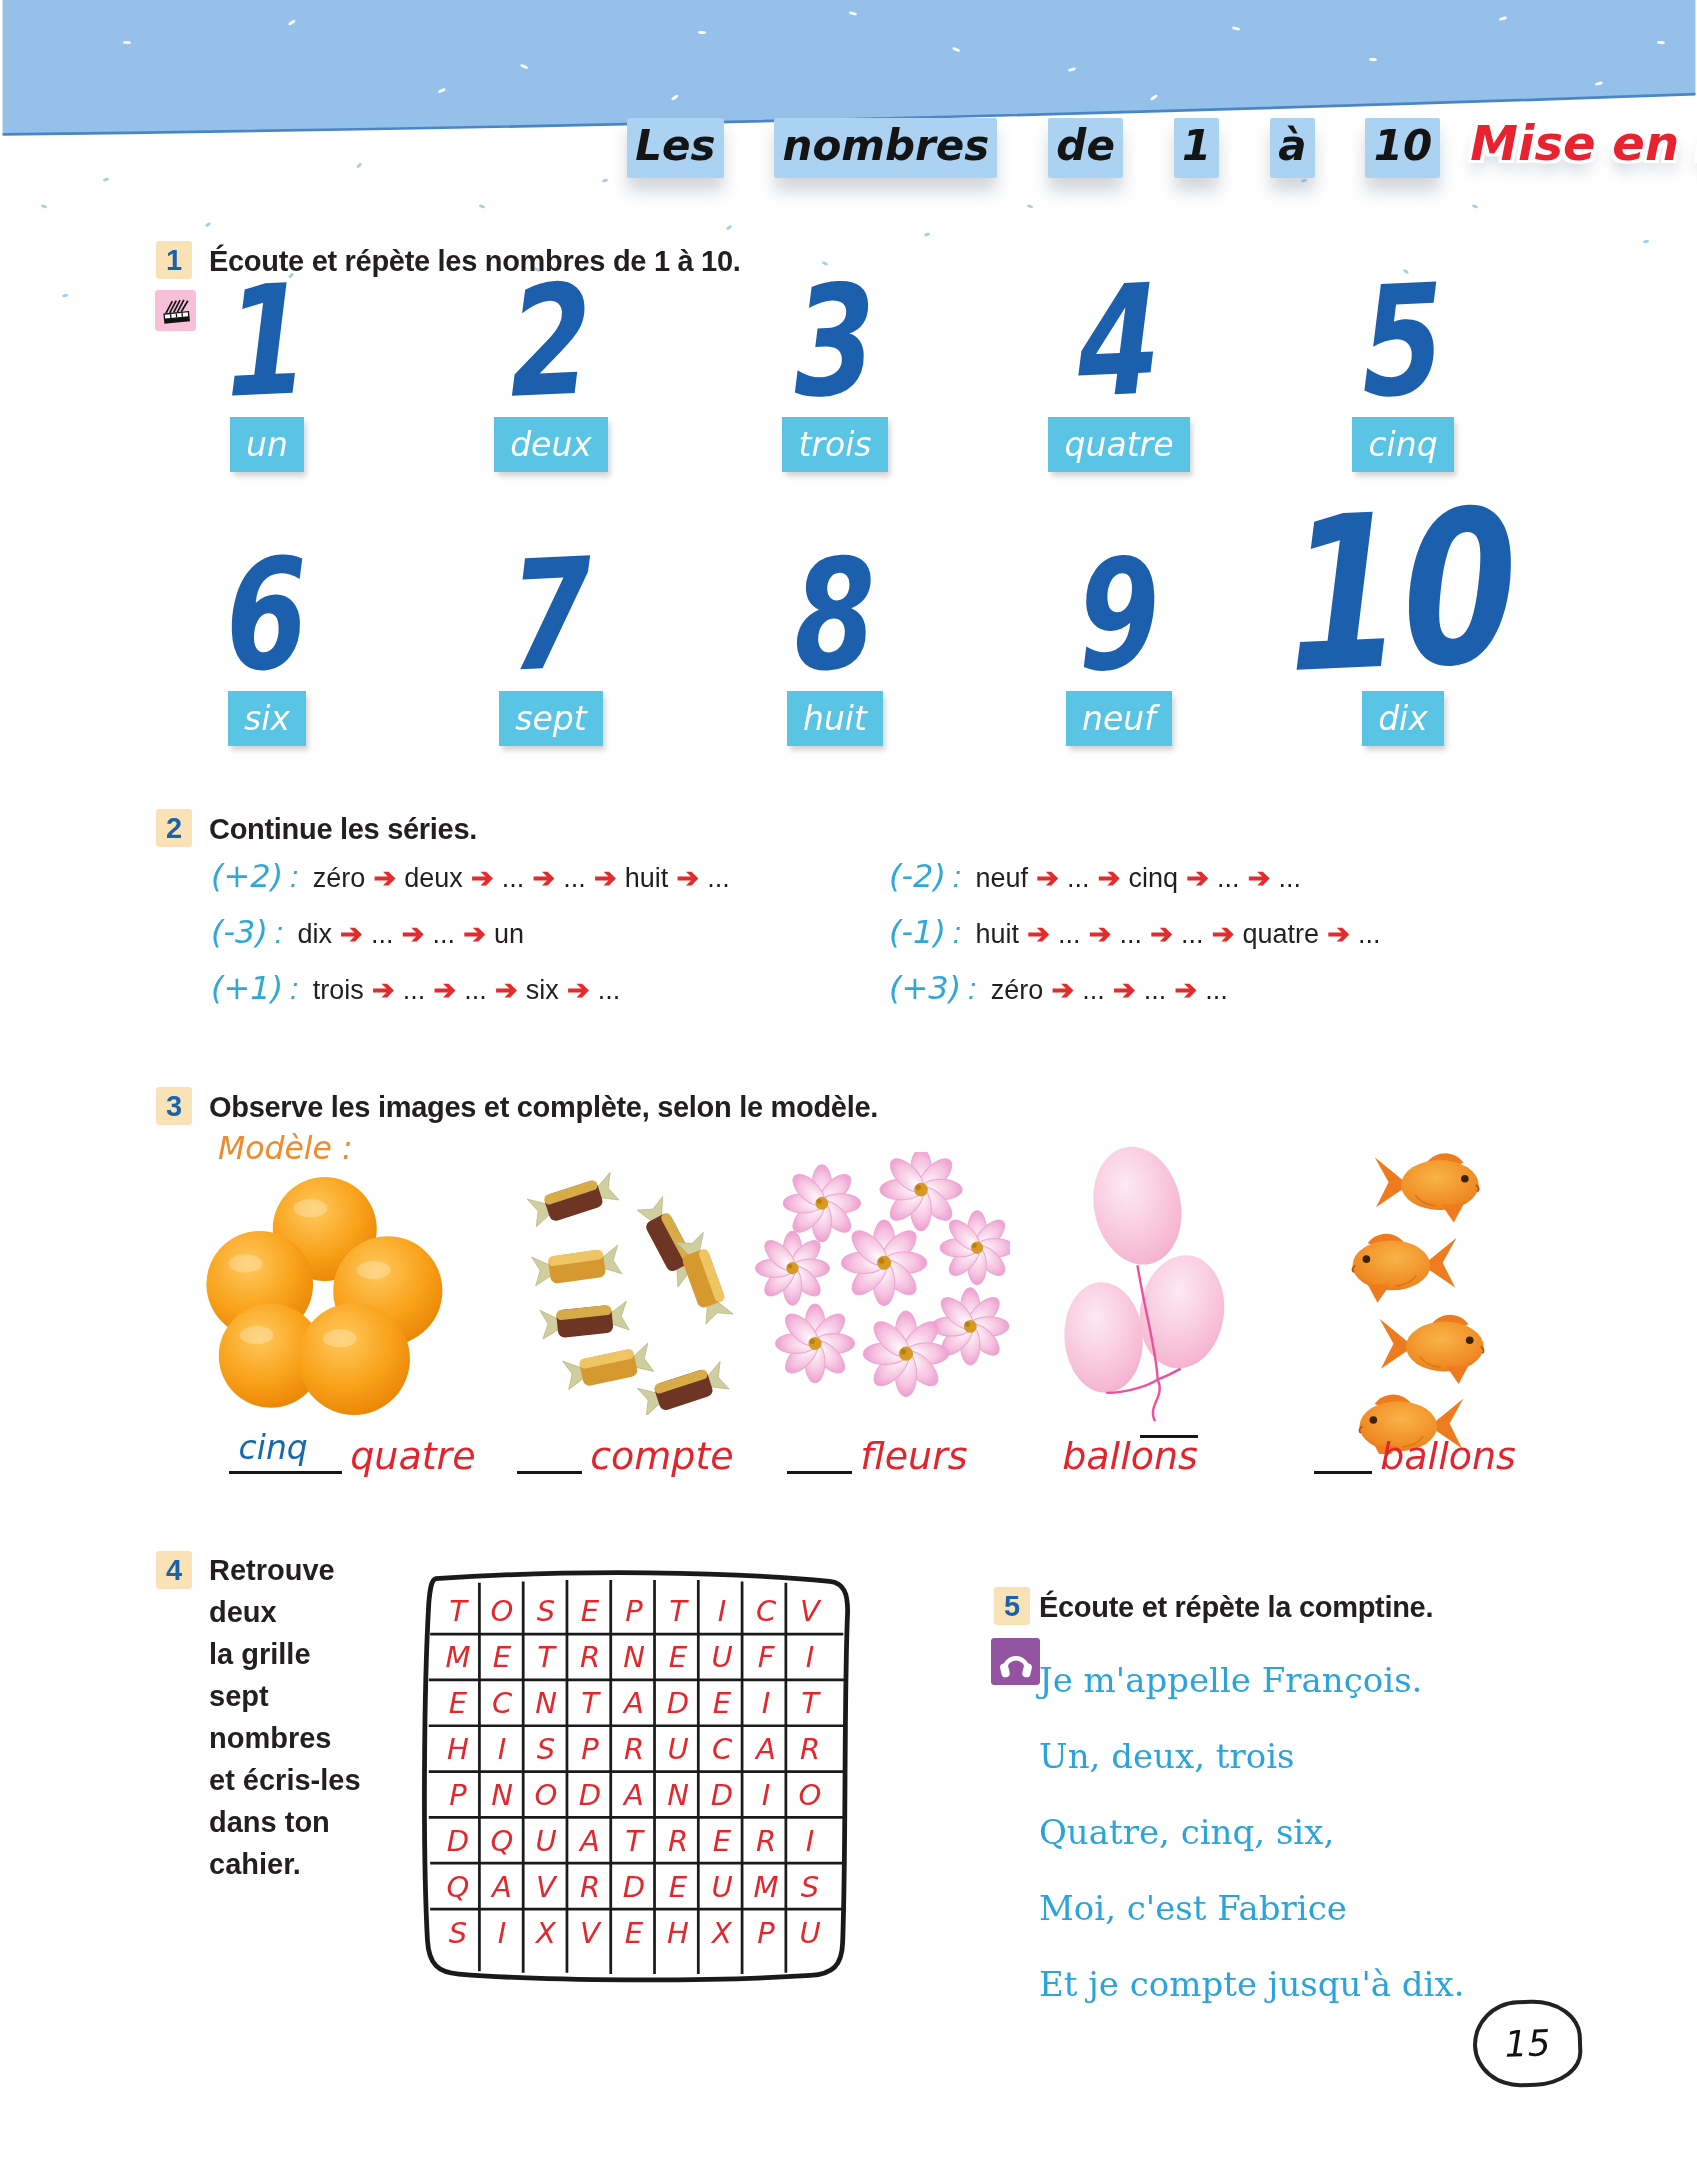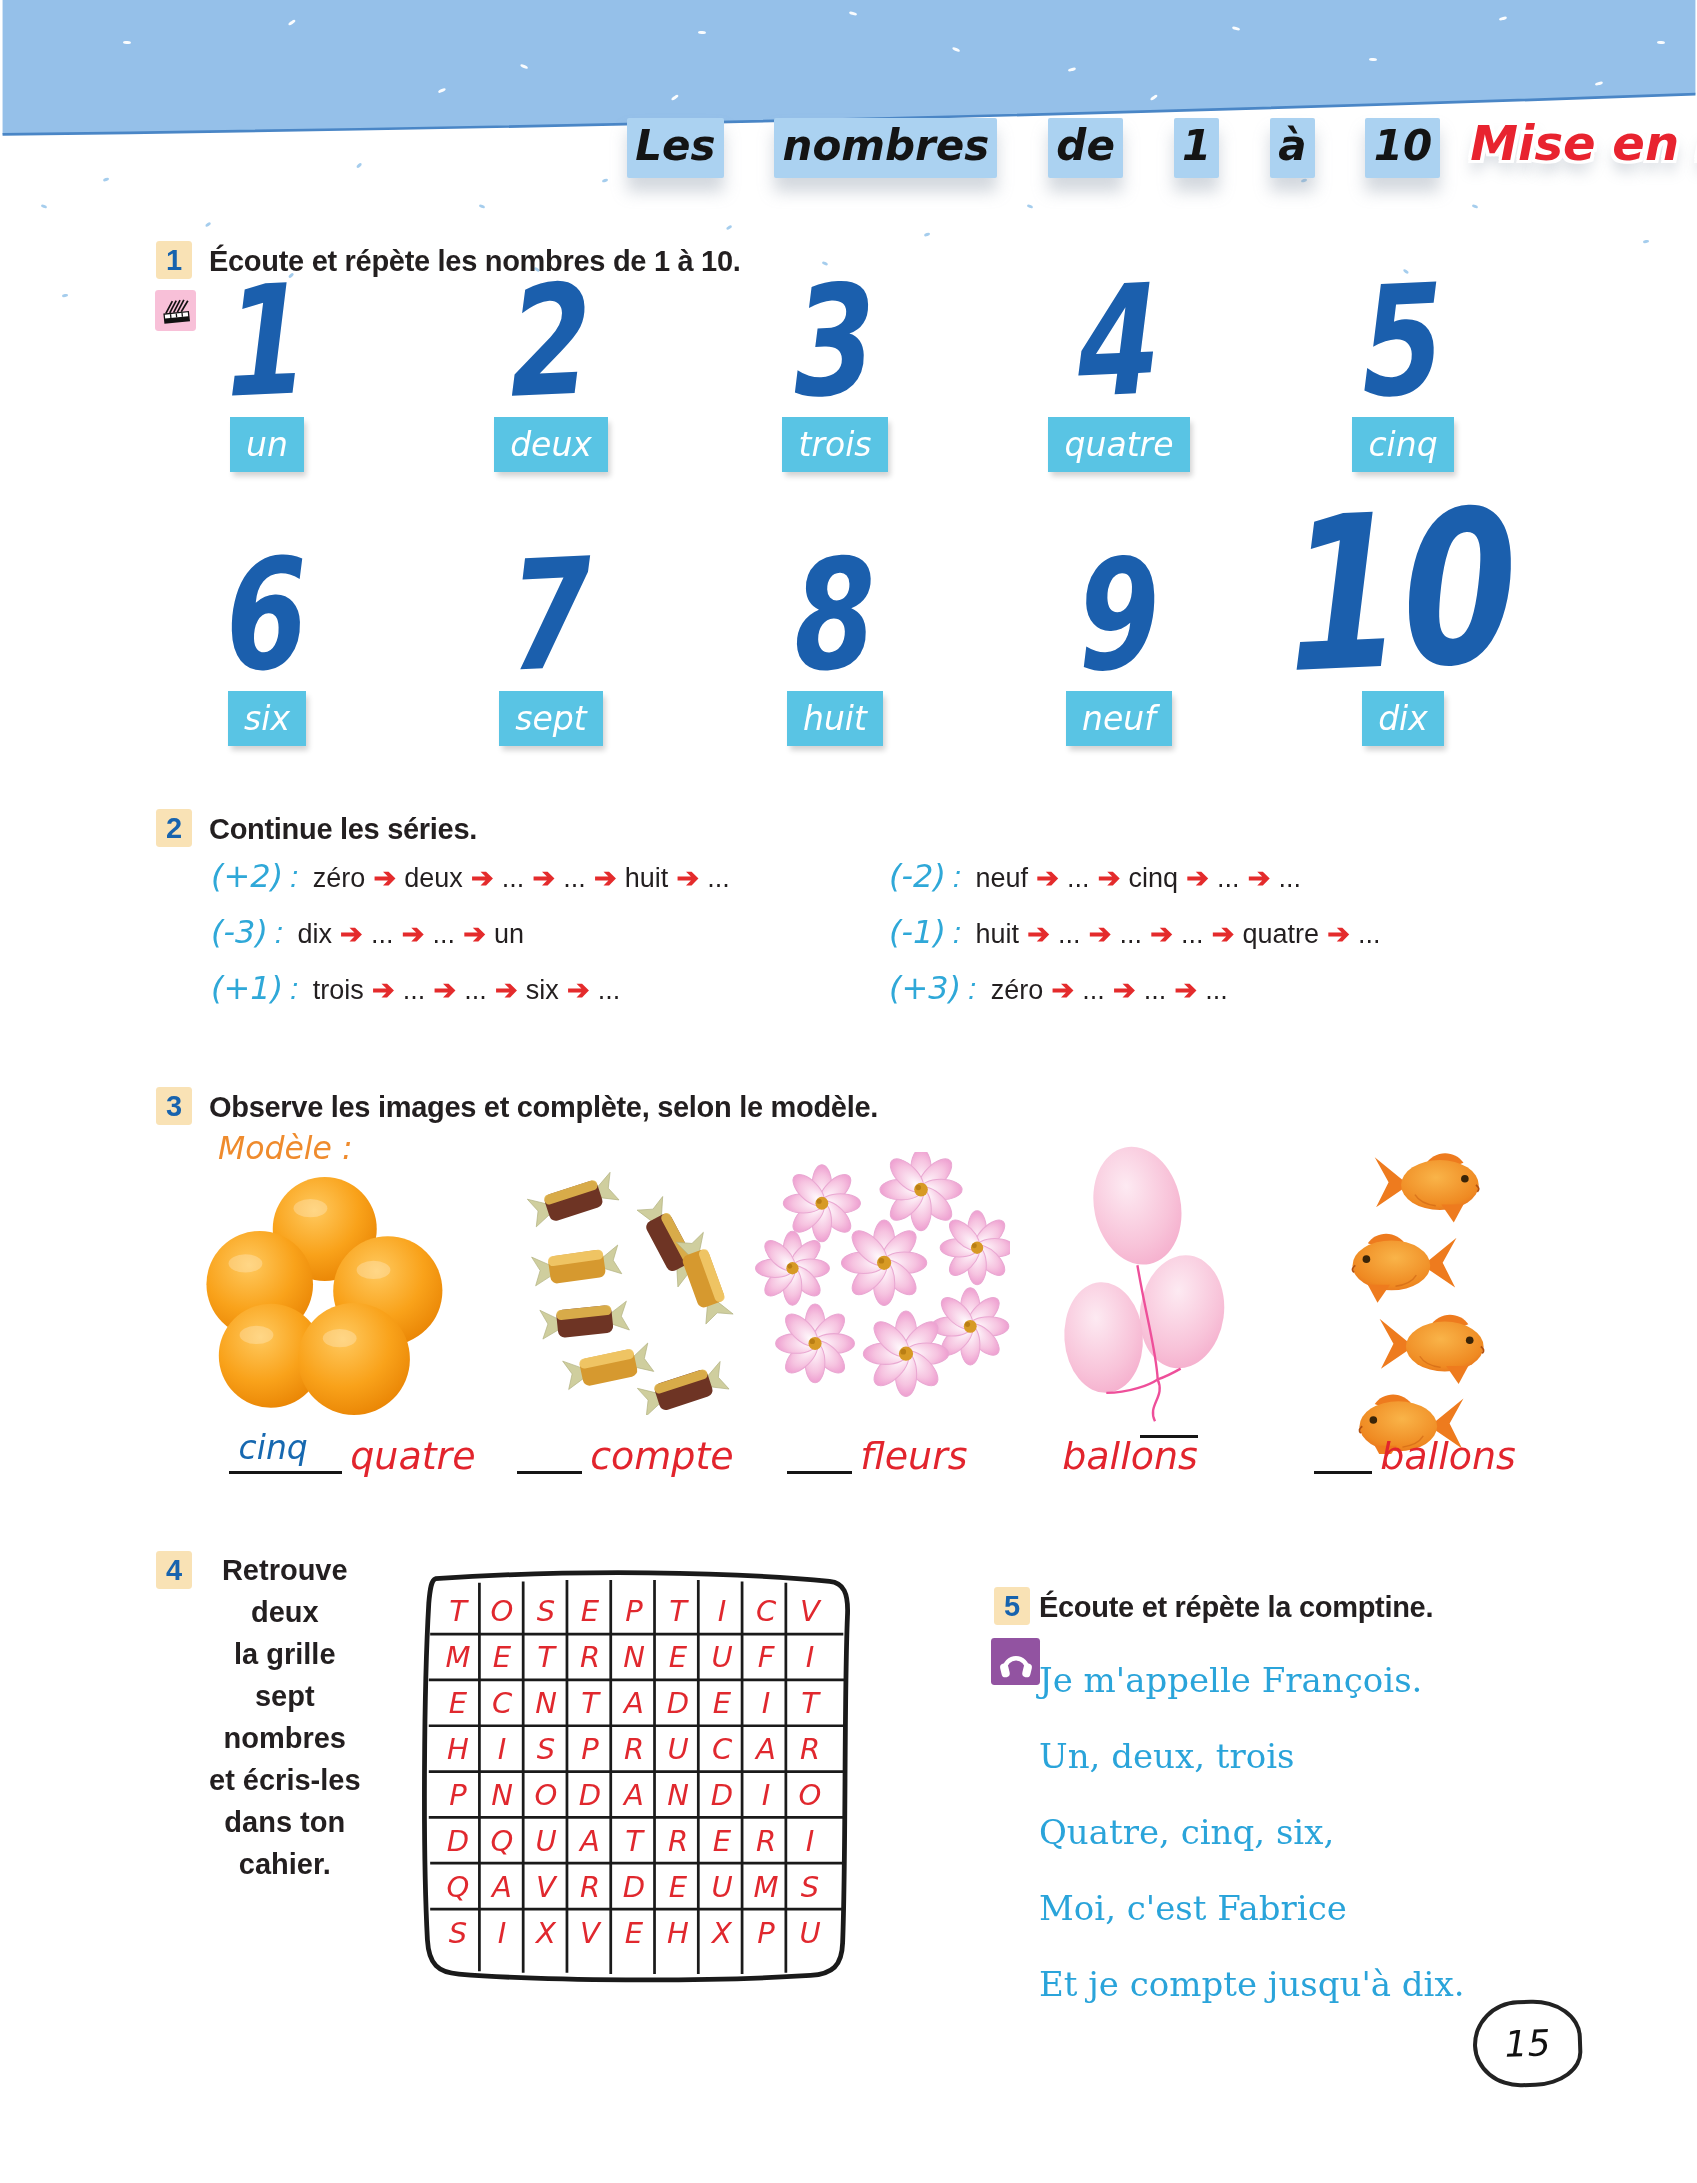--- a/index.html
+++ b/index.html
@@ -40,21 +40,21 @@
   .arrow{color:var(--arrow-red);font-size:27px;font-weight:bold;margin:0 3.4px;}
   .model-label{position:absolute;color:var(--model-orange);font-style:italic;font-size:31.5px;
                font-family:"DejaVu Sans",sans-serif;}
   .img-box{position:absolute;}
   .label-group{position:absolute;display:flex;align-items:flex-end;white-space:nowrap;}
   .blank{display:inline-block;border-bottom:3.4px solid #161616;height:34px;position:relative;}
   .count-hand{position:absolute;left:9.6px;bottom:4.1px;color:#1668b0;font-size:33px;font-style:italic;
               font-family:"DejaVu Sans",sans-serif;}
   .img-word{color:var(--label-red);font-style:italic;font-size:38px;margin-left:8.2px;line-height:.95;
             font-family:"DejaVu Sans",sans-serif;}
-  .ex4-text{position:absolute;left:209px;top:1549px;font-size:29px;font-weight:bold;line-height:42px;color:var(--ink);text-align:center;}
+  .ex4-text{position:absolute;left:209px;top:1549px;font-size:29px;font-weight:bold;line-height:42px;color:var(--ink);}
   .ws-wrap{position:absolute;left:411px;top:1562px;width:446px;height:426px;}
   .ws-grid{position:absolute;left:25px;top:26px;display:grid;grid-template-columns:repeat(9,44px);grid-auto-rows:46px;}
   .ws-cell{display:flex;align-items:center;justify-content:center;color:var(--grid-red);
            font-size:29px;font-style:italic;font-family:"DejaVu Sans",sans-serif;}
   .comptine{position:absolute;left:1039px;top:1642px;font-family:"DejaVu Serif",serif;
             font-size:34px;color:var(--comptine-blue);line-height:76px;white-space:nowrap;}
   .page-num{position:absolute;left:1473px;top:2000px;width:101px;height:79px;border:4.1px solid #222;
             border-radius:48% 52% 50% 50% / 58% 50% 44% 56%;display:flex;align-items:center;justify-content:center;
             font-style:italic;font-size:36px;color:#111;font-family:"DejaVu Sans",sans-serif;transform:rotate(-2deg);}
 </style>

